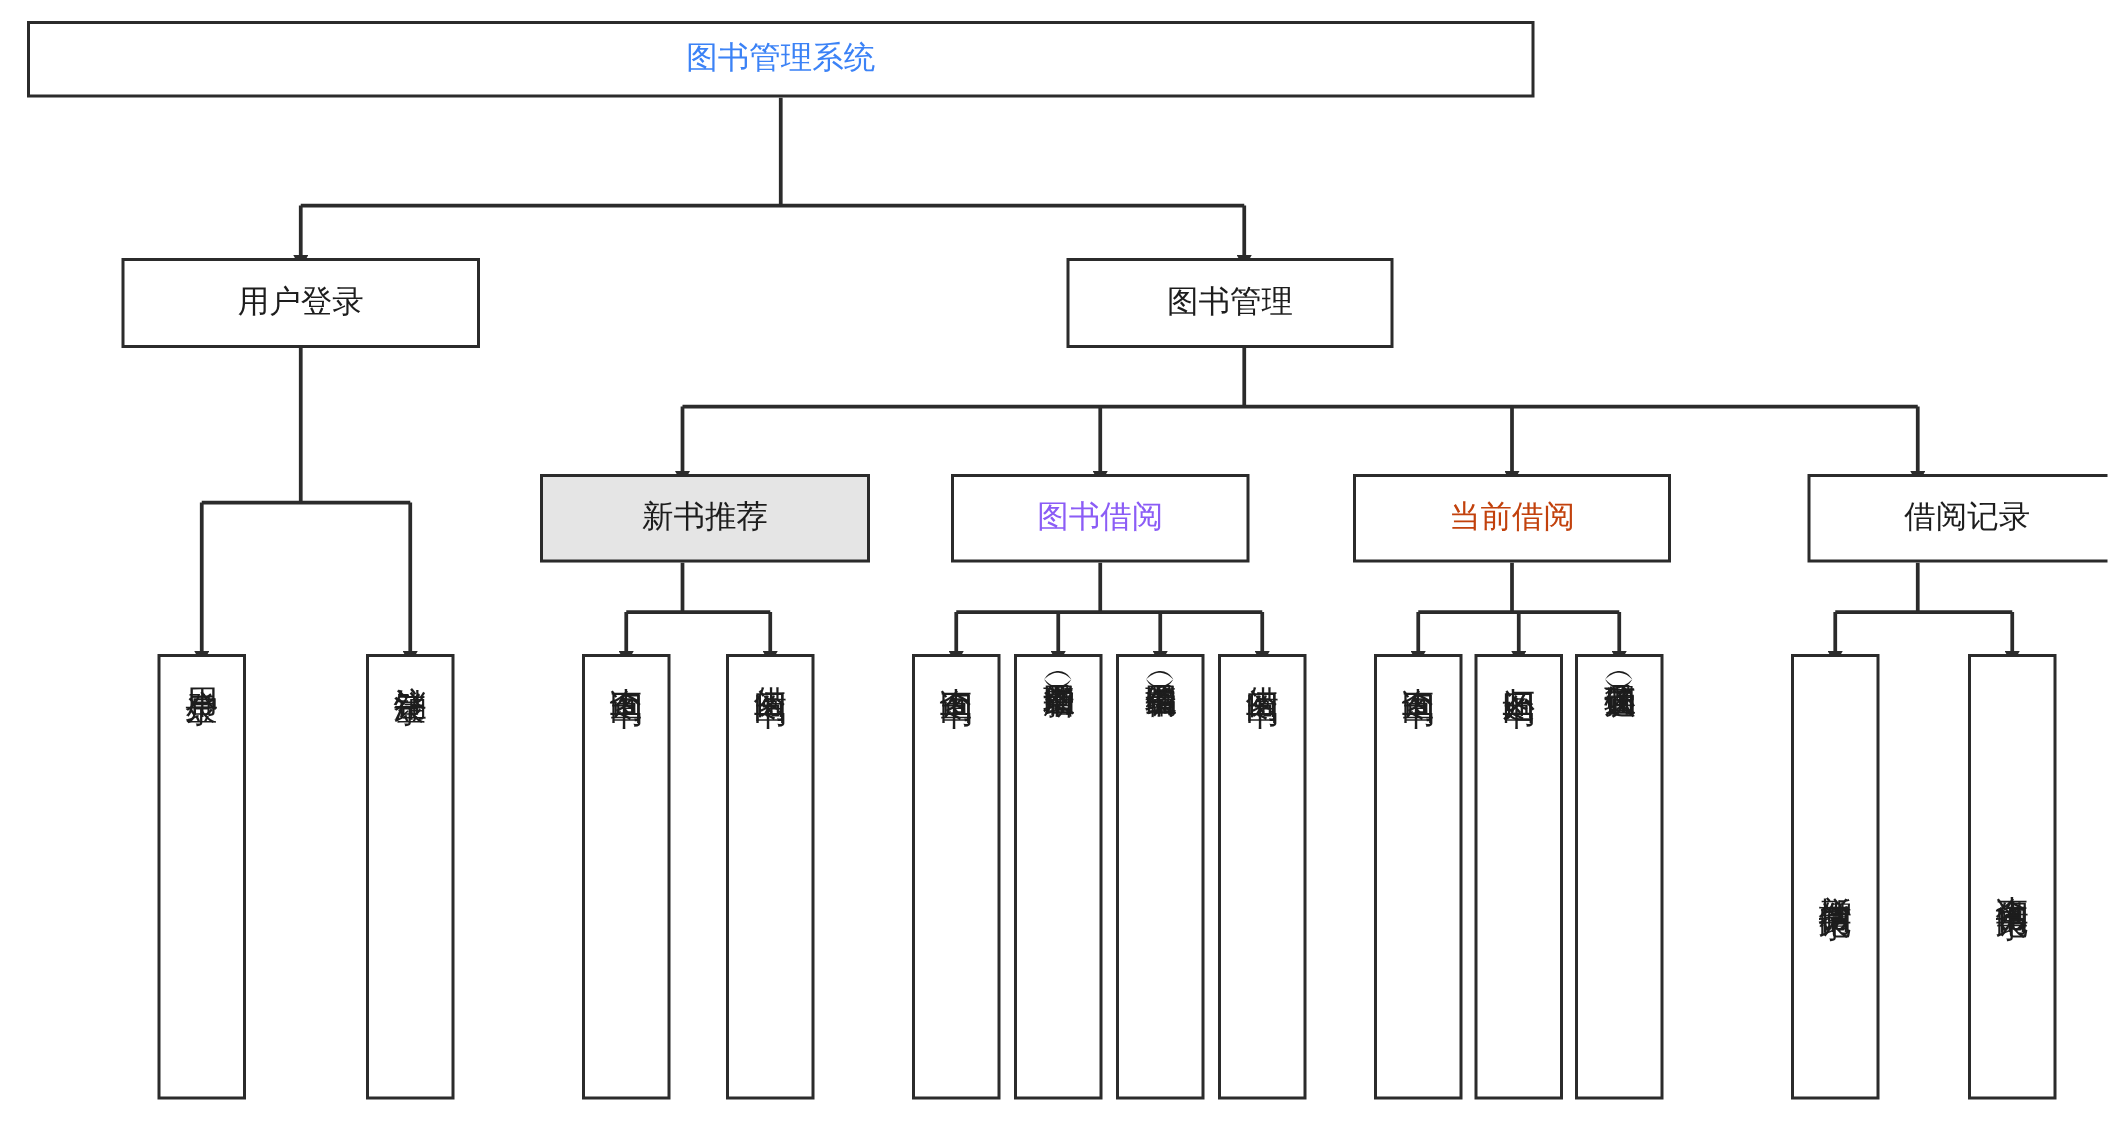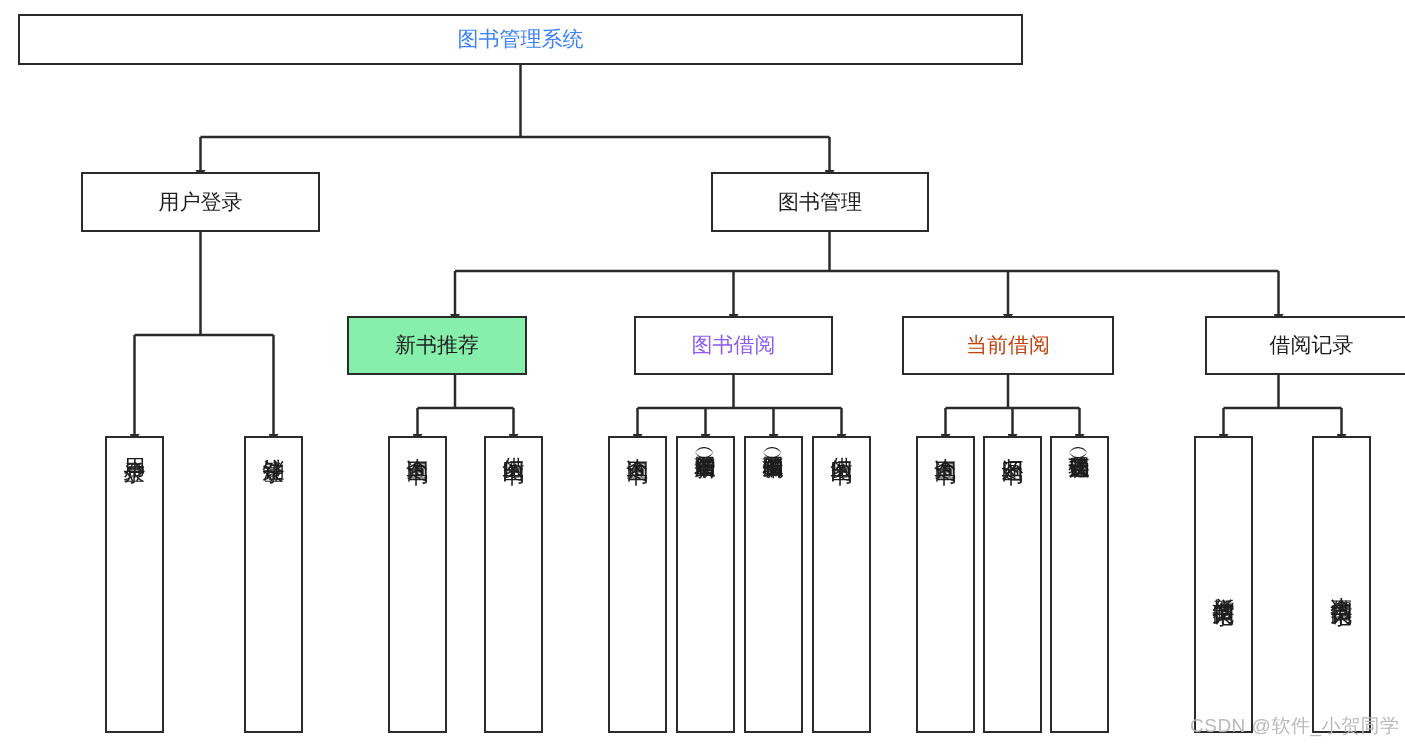--- a/index.html
+++ b/index.html
@@ -123,21 +123,21 @@
   <div id="node-layer">
       <div class="node horizontal" style="left: 18px; top: 14px; width: 1005px; height: 51px; border-color: rgb(43, 43, 43); background: rgb(255, 255, 255);">
         <span class="node-label" style="color: #3b82f6;">图书管理系统</span>
       </div>
       <div class="node horizontal" style="left: 81px; top: 172px; width: 239px; height: 60px; border-color: rgb(43, 43, 43); background: rgb(255, 255, 255);">
         <span class="node-label" style="color: rgb(29, 29, 29);">用户登录</span>
       </div>
       <div class="node horizontal" style="left: 711px; top: 172px; width: 218px; height: 60px; border-color: rgb(43, 43, 43); background: rgb(255, 255, 255);">
         <span class="node-label" style="color: rgb(29, 29, 29);">图书管理</span>
       </div>
-      <div class="node horizontal" style="left: 347px; top: 316px; width: 180px; height: 59px; border-color: rgb(43, 43, 43); background: #86efac;">
+      <div class="node horizontal" style="left: 360px; top: 316px; width: 220px; height: 59px; border-color: rgb(43, 43, 43); background: #e5e5e5;">
         <span class="node-label" style="color: rgb(29, 29, 29);">新书推荐</span>
       </div>
       <div class="node horizontal" style="left: 634px; top: 316px; width: 199px; height: 59px; border-color: rgb(43, 43, 43); background: rgb(255, 255, 255);">
         <span class="node-label" style="color: #8b5cf6;">图书借阅</span>
       </div>
       <div class="node horizontal" style="left: 902px; top: 316px; width: 212px; height: 59px; border-color: rgb(43, 43, 43); background: rgb(255, 255, 255);">
         <span class="node-label" style="color: #c2410c;">当前借阅</span>
       </div>
       <div class="node horizontal" style="left: 1172px; top: 316px; width: 213px; height: 59px; border-color: rgb(43, 43, 43); background: rgb(255, 255, 255); margin-left: 33px;">
         <span class="node-label" style="color: rgb(29, 29, 29);">借阅记录</span>
@@ -175,14 +175,13 @@
       <div class="node vertical tall-text" style="left: 1050px; top: 436px; width: 59px; height: 297px; border-color: rgb(43, 43, 43); background: rgb(255, 255, 255);">
         <span class="node-label" style="color: rgb(29, 29, 29);">确认归还（管理员）</span>
       </div>
       <div class="node vertical mid-text" style="left: 1194px; top: 436px; width: 59px; height: 297px; border-color: rgb(43, 43, 43); background: rgb(255, 255, 255);">
         <span class="node-label" style="color: rgb(29, 29, 29);">新增借阅记录</span>
       </div>
       <div class="node vertical mid-text" style="left: 1312px; top: 436px; width: 59px; height: 297px; border-color: rgb(43, 43, 43); background: rgb(255, 255, 255);">
         <span class="node-label" style="color: rgb(29, 29, 29);">查询借阅记录</span>
       </div>
     </div>
-  <div class="watermark" style="left: 1190px; top: 713px; color: rgb(185, 185, 185);">CSDN @软件_小贺同学</div>
 </div>
 
 </body></html>

